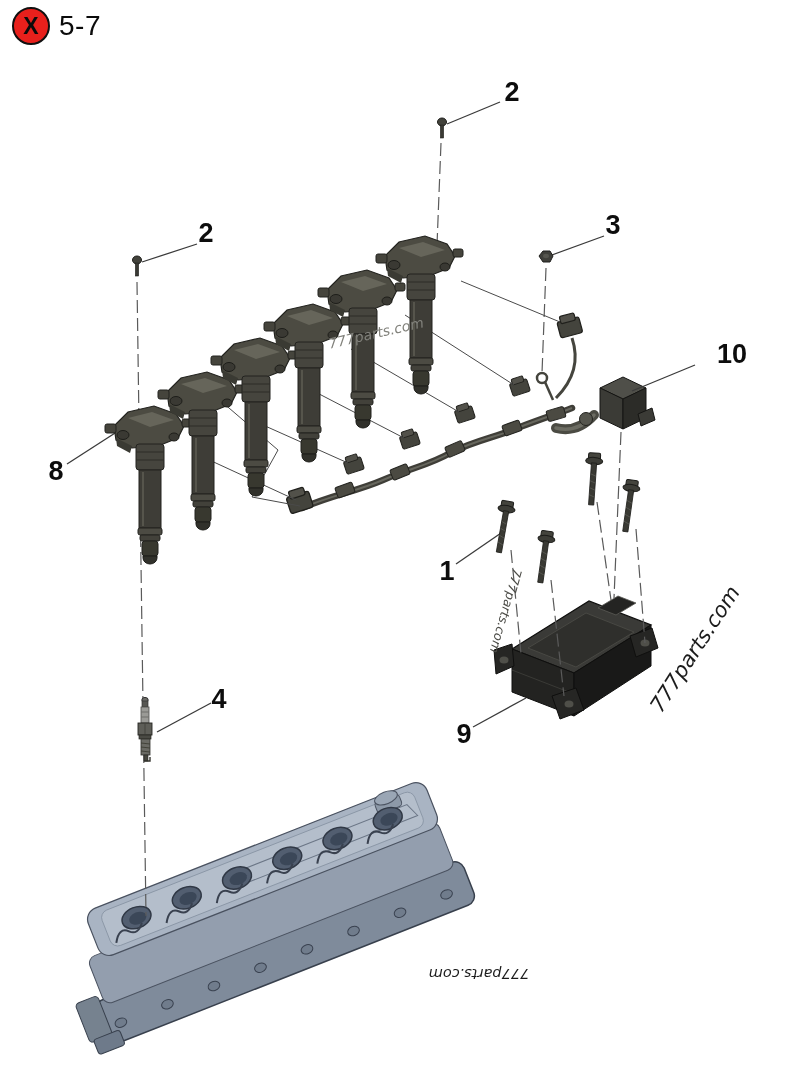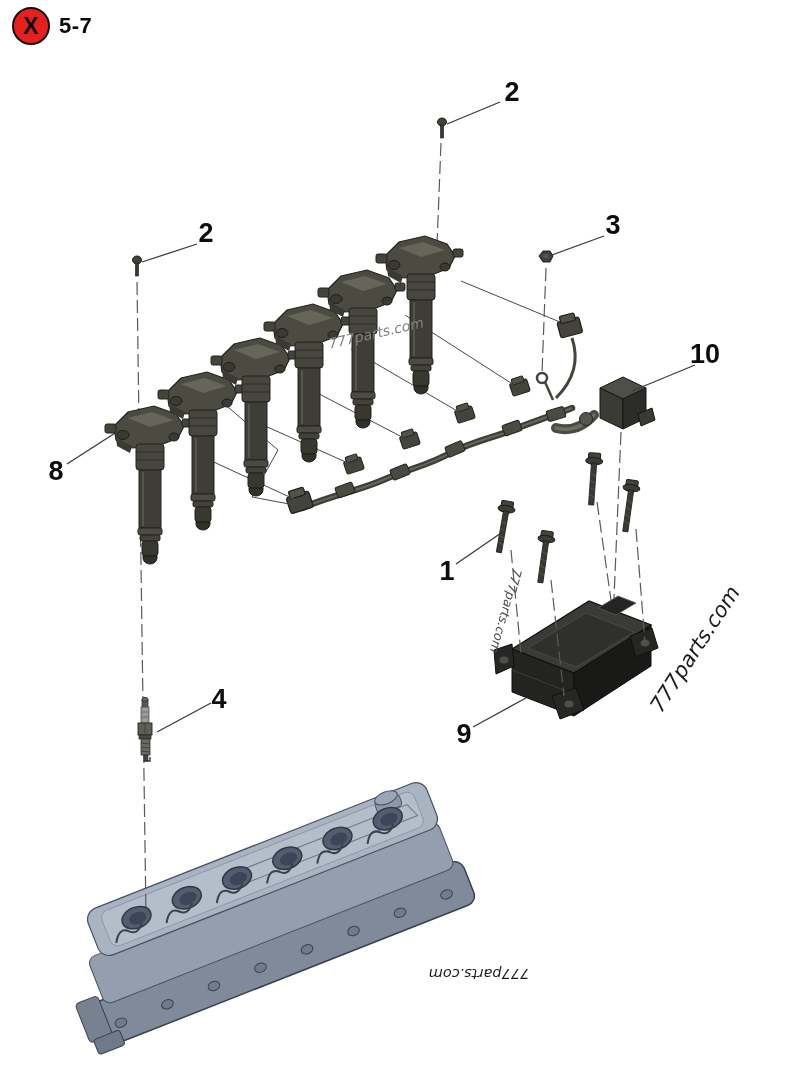--- a/index.html
+++ b/index.html
@@ -7,21 +7,21 @@
     position:relative;width:800px;height:1067px;background:#fff;overflow:hidden;
     font-family:"Liberation Sans", sans-serif;
   }
   
   #header{position:absolute;left:12px;top:7px;display:flex;align-items:center;gap:9px;}
   #badge{
     width:34px;height:34px;border-radius:50%;background:#e8201c;border:2.5px solid #101010;
     display:flex;align-items:center;justify-content:center;
     color:#0b0b0b;font-weight:bold;font-size:23px;line-height:1;
   }
-  #figref{font-weight:bold;font-size:22px;color:#0b0b0b;letter-spacing:0.5px;}
+  #figref{font-weight:normal;font-size:28px;color:#0b0b0b;letter-spacing:0.5px;}
   
   .callout{
     position:absolute;transform:translate(-50%,-50%);
     font-weight:bold;font-size:27px;color:#0d0d0d;line-height:1;white-space:nowrap;
   }
   
   .wm{
     position:absolute;transform-origin:center;white-space:nowrap;
     font-family:"DejaVu Sans", sans-serif;font-style:italic;
   }
@@ -263,20 +263,20 @@
     <div id="figref">5-7</div>
   </div>
 
   <div class="callout" style="left:512px;top:92px;">2</div>
   <div class="callout" style="left:206px;top:233px;">2</div>
   <div class="callout" style="left:613px;top:225px;">3</div>
   <div class="callout" style="left:219px;top:699px;">4</div>
   <div class="callout" style="left:56px;top:471px;">8</div>
   <div class="callout" style="left:447px;top:571px;">1</div>
   <div class="callout" style="left:464px;top:734px;">9</div>
-  <div class="callout" style="left:705px;top:354px;">10</div>
+  <div class="callout" style="left:732px;top:354px;">10</div>
 
   <div class="wm" id="wm-coils">777parts.com</div>
   <div class="wm" id="wm-module-side">777parts.com</div>
   <div class="wm" id="wm-right">777parts.com</div>
   <div class="wm" id="wm-cover">777parts.com</div>
 
 </div>
 
 </body></html>

